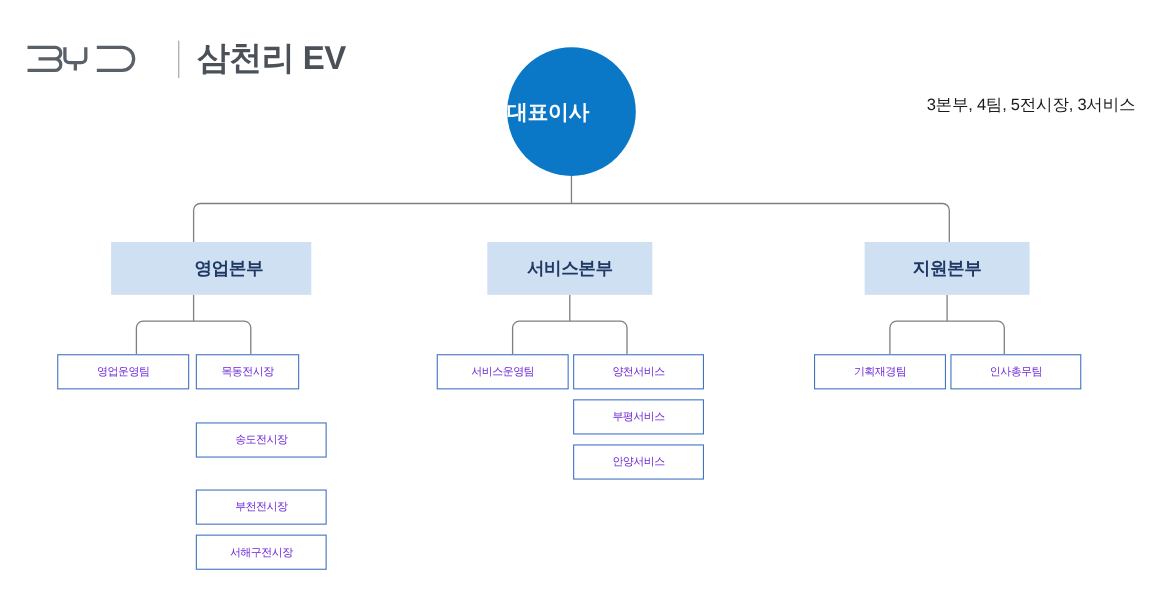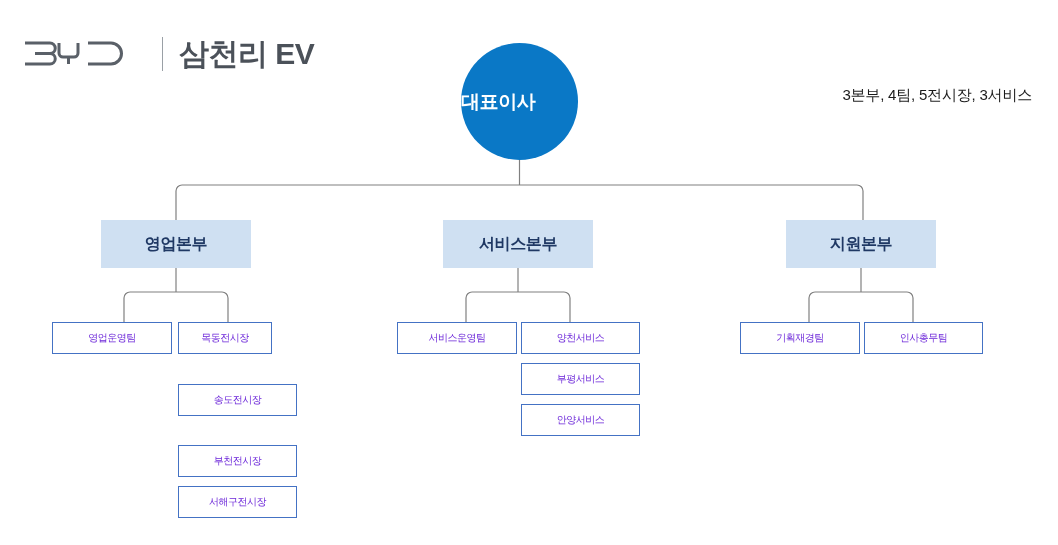--- a/index.html
+++ b/index.html
@@ -101,21 +101,21 @@
     display: flex;
     align-items: center;
     justify-content: center;
   }
   .division .label {
     color: #1f3864;
     font-size: 16px;
     font-weight: 700;
     letter-spacing: -0.4px;
   }
-  .division.d0 { left: 101px; }
+  .division.d0 { left: 101px; padding-left: 32px; }
   .division.d1 { left: 443px; }
   .division.d2 { left: 786px; }
 
   
   .leaf {
     position: absolute;
     height: 32px;
     background: #ffffff;
     border: 1px solid #4472c4;
     display: flex;

